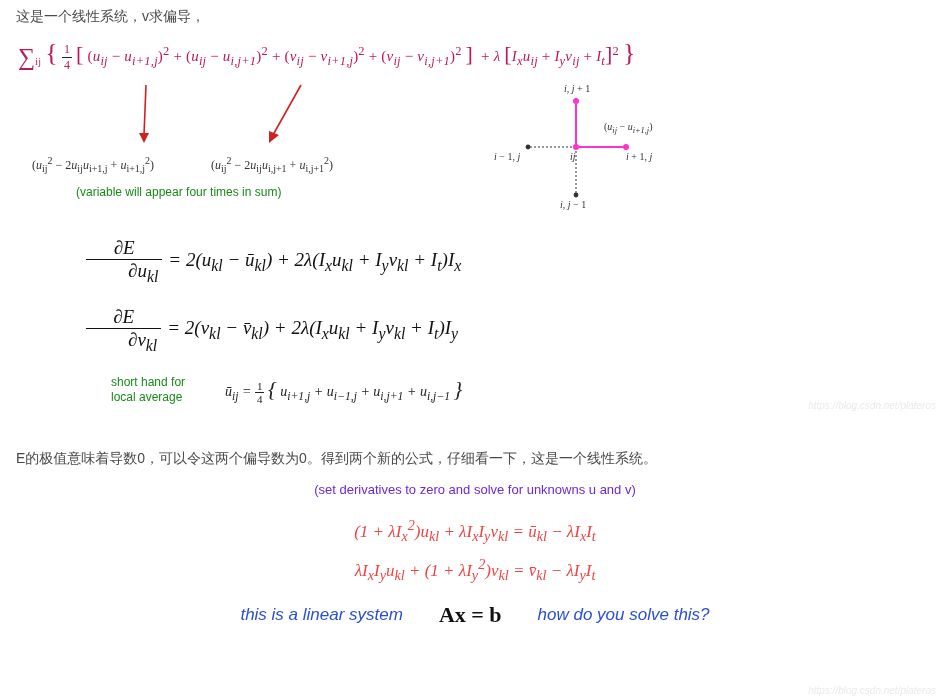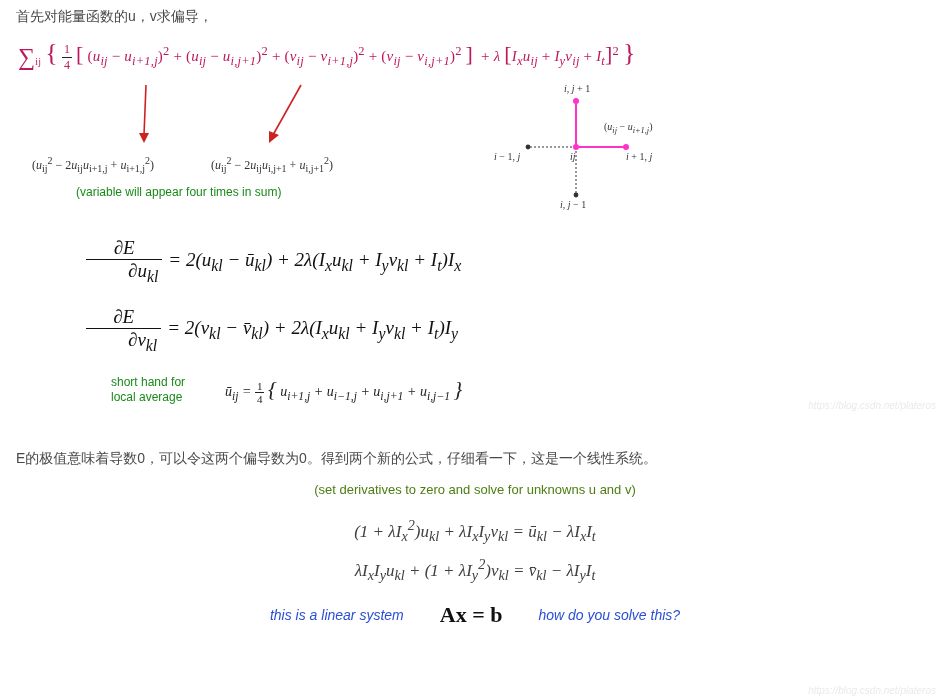--- a/index.html
+++ b/index.html
@@ -122,42 +122,42 @@
     margin-left: 24px;
   }
 
   .p2 {
     font-size: 14px;
     color: #4a4a4a;
     margin-top: 44px;
   }
   .set-note {
     font-size: 13px;
-    color: #4d7c0f;
+    color: #6d28d9;
     text-align: center;
     margin-top: 14px;
   }
   .lin-eqs {
     font-family: Georgia, "Times New Roman", serif;
     font-size: 17px;
     font-style: italic;
-    color: #404040;
+    color: #ef4444;
     text-align: center;
     margin-top: 14px;
     line-height: 2.0;
   }
   .final-row {
     display: flex;
     justify-content: center;
     align-items: center;
     gap: 36px;
     margin-top: 12px;
   }
   .blue-note {
-    font-size: 14px;
+    font-size: 17px;
     font-style: italic;
     color: #2a4ed6;
   }
   .axb {
     font-family: Georgia, "Times New Roman", serif;
     font-size: 22px;
     font-weight: bold;
     color: #111;
   }
   .watermark {
@@ -168,21 +168,21 @@
     font-style: italic;
     pointer-events: none;
     user-select: none;
   }
 </style>
 </head>
 <body>
 
 <div class="page">
 
-  <div class="p1">首先对能量函数的u，v求偏导，</div>
+  <div class="p1">这是一个线性系统，v求偏导，</div>
 
   <div class="main-eq">
     <span style="font-size:24px; display:inline-block; vertical-align:middle;">∑</span><sub style="font-size:10px; vertical-align:sub;">ij</sub>
     <span style="font-size:26px;">{</span>
     <span style="display:inline-block; vertical-align:middle; text-align:center; font-size:12px;">
       <span style="display:block; border-bottom:1px solid #222; padding:0 2px;">1</span>
       <span style="display:block;">4</span>
     </span>
     <span style="font-size:22px;">[</span>
     (<i>u<sub>ij</sub></i> − <i>u<sub>i+1,j</sub></i>)<sup>2</sup> + (<i>u<sub>ij</sub></i> − <i>u<sub>i,j+1</sub></i>)<sup>2</sup> + (<i>v<sub>ij</sub></i> − <i>v<sub>i+1,j</sub></i>)<sup>2</sup> + (<i>v<sub>ij</sub></i> − <i>v<sub>i,j+1</sub></i>)<sup>2</sup>

